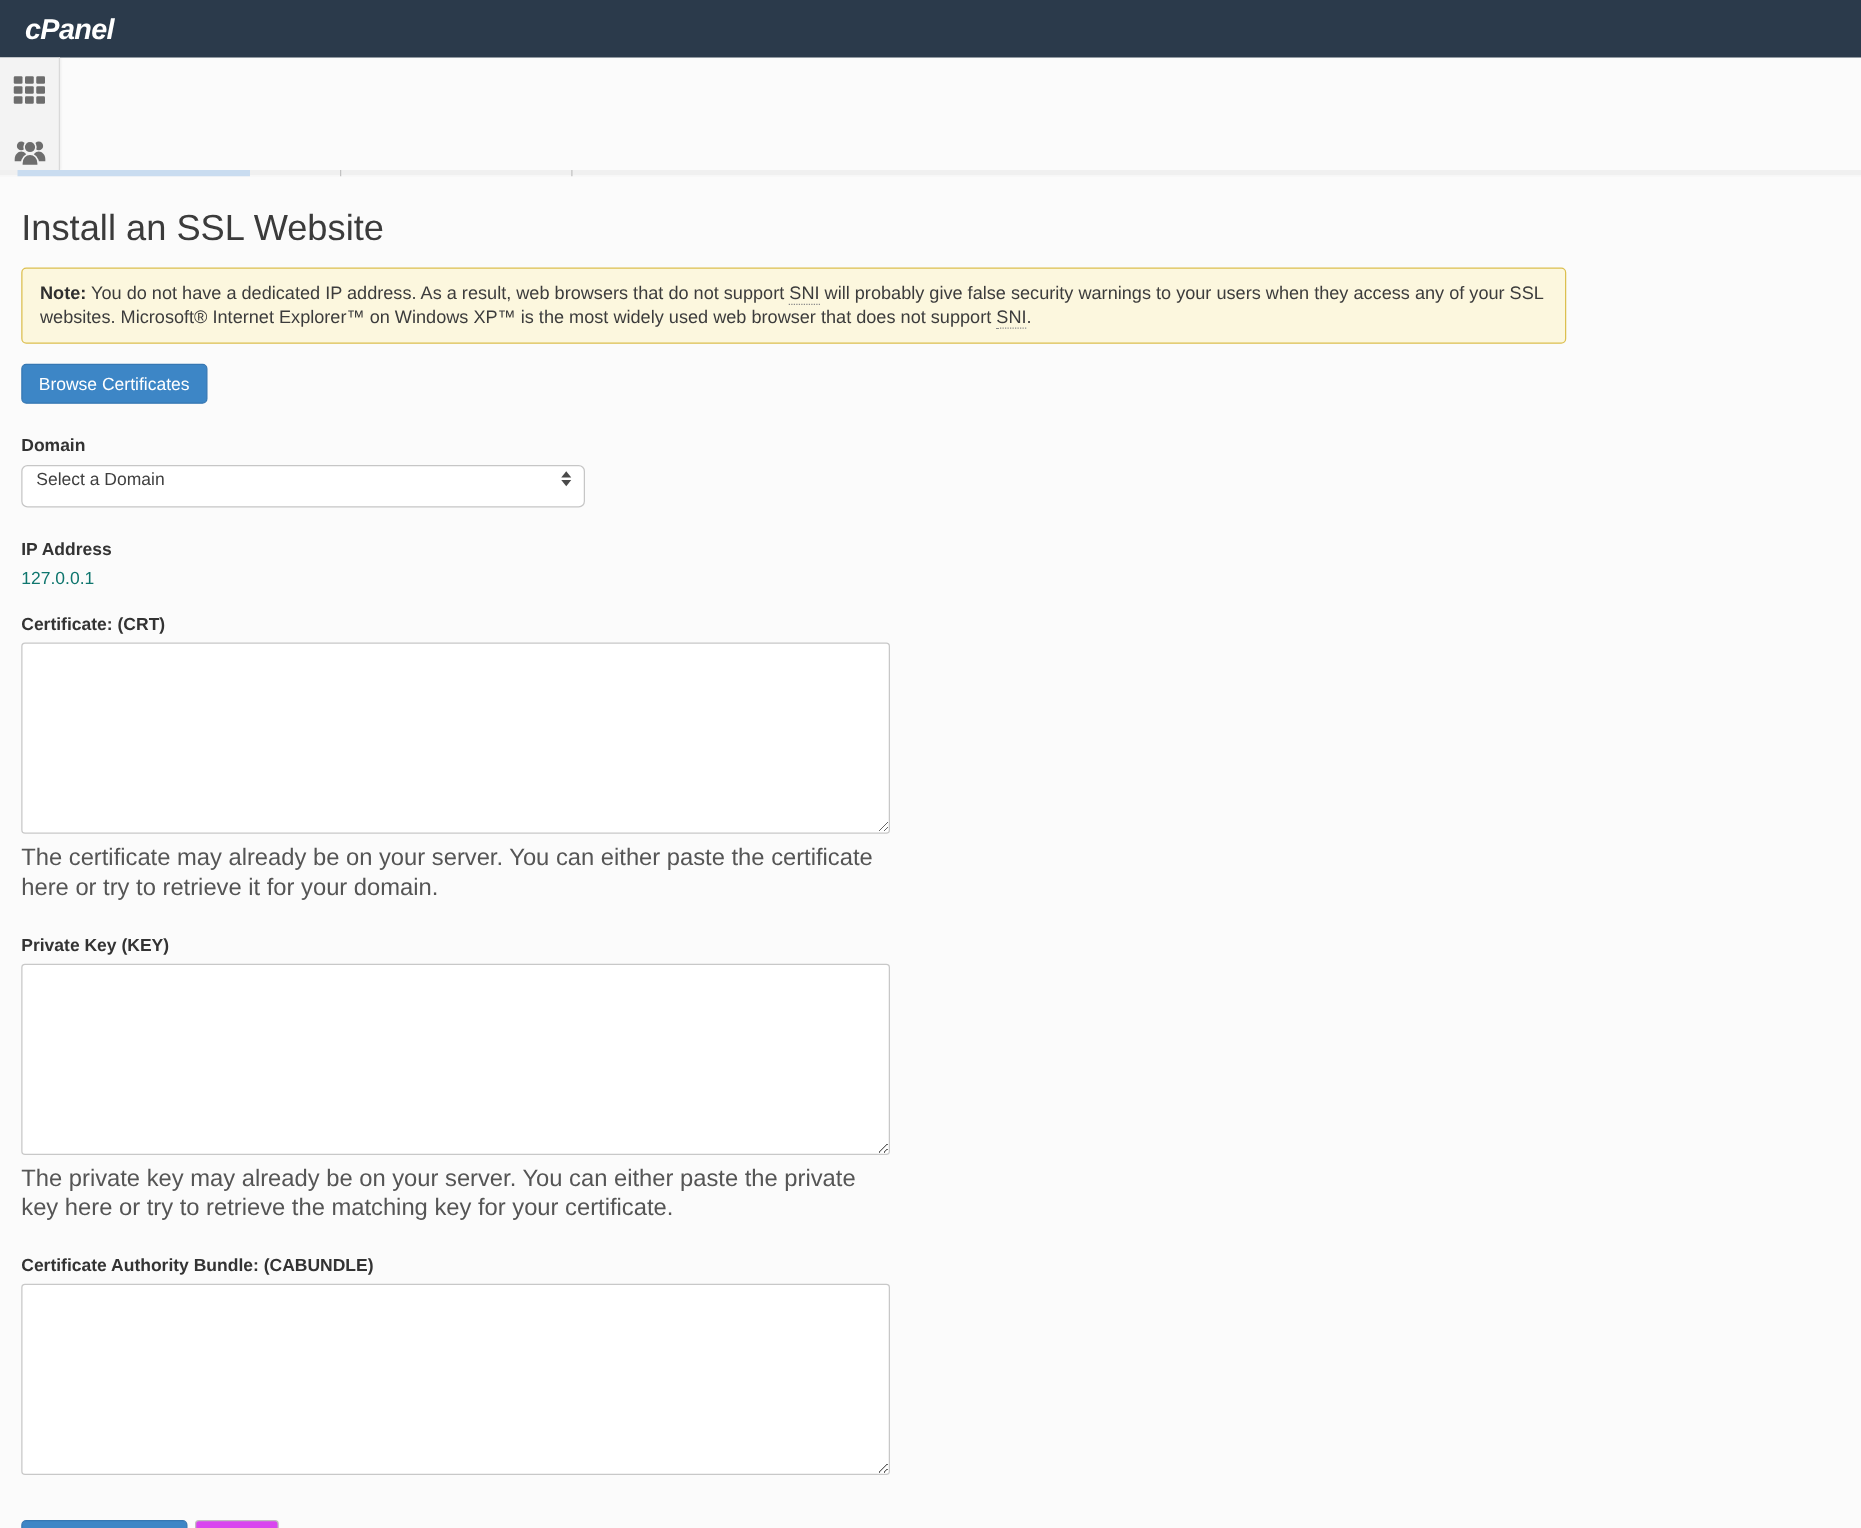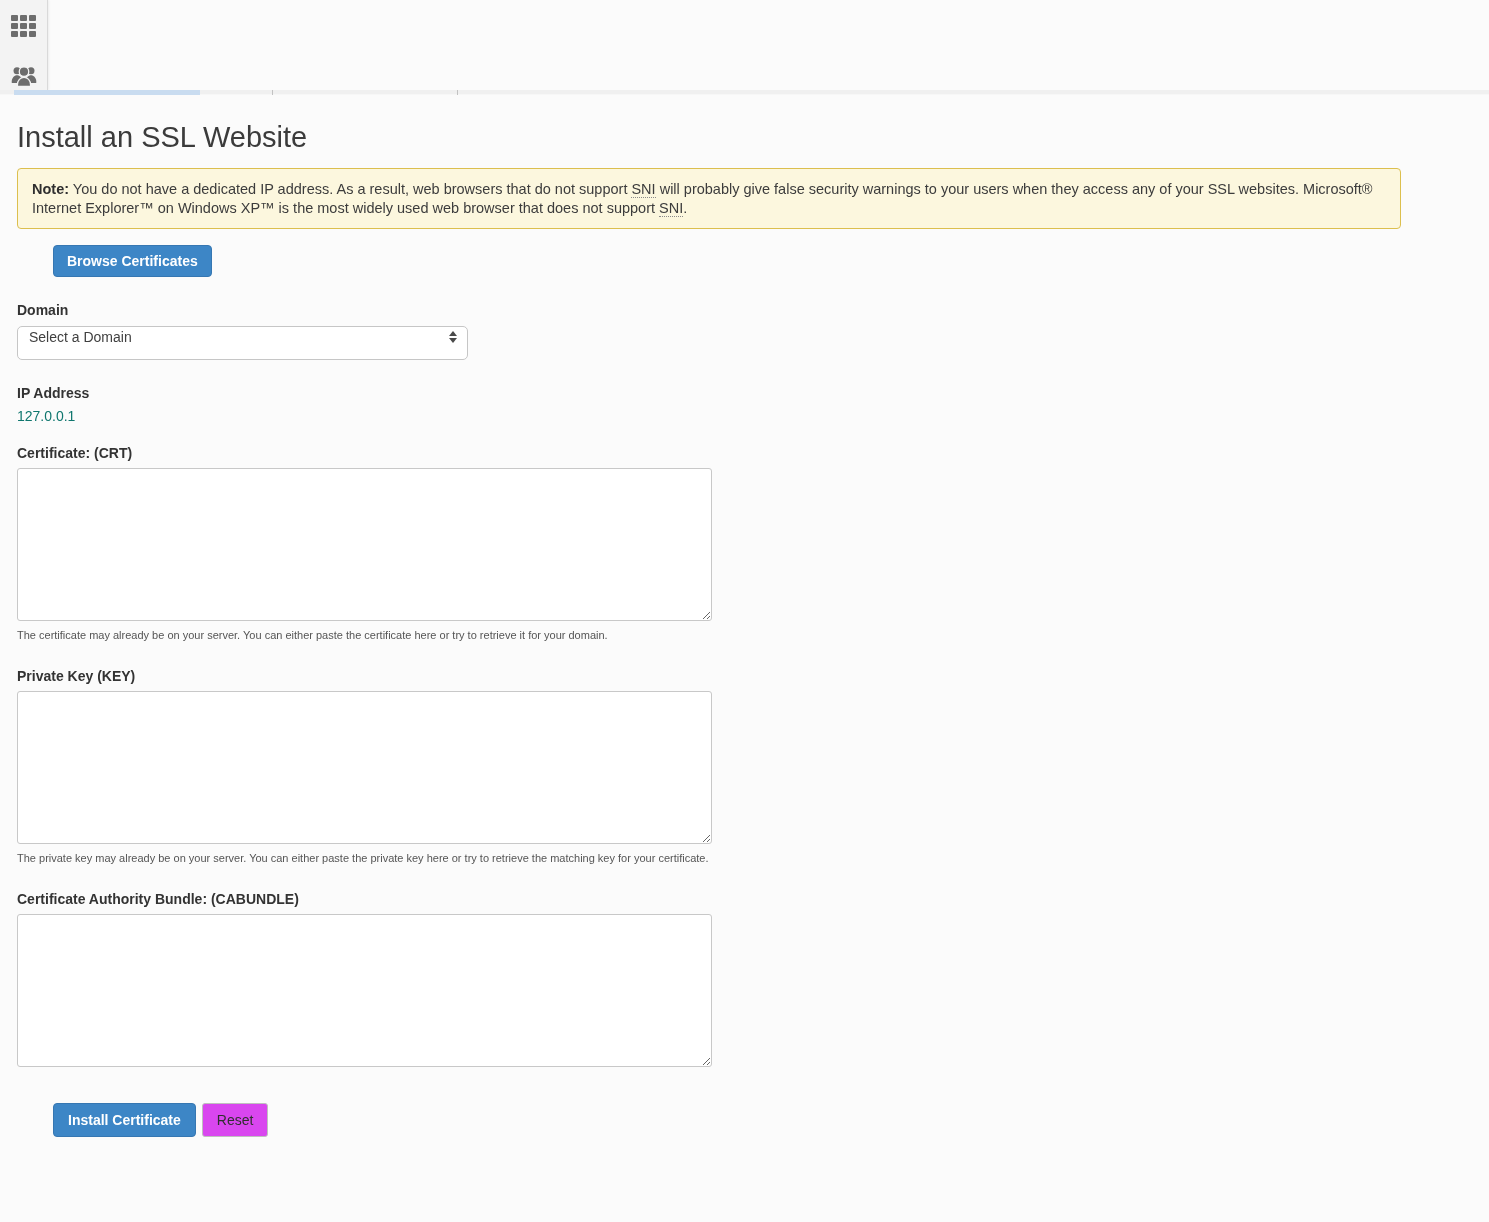--- a/index.html
+++ b/index.html
@@ -63,21 +63,21 @@
   h1.page-title {
     font-size: 29px;
     font-weight: 400;
     color: #3b3b3b;
     margin: 24px 0 0 0;
     line-height: 36px;
   }
 
   .note-box {
     margin-top: 13px;
-    width: 1384px;
+    width: 1236px;
     background: #fcf7de;
     border: 1px solid #dcbf4e;
     border-radius: 4px;
     padding: 11px 14px;
     font-size: 14.5px;
     line-height: 1.28;
     color: #3c3c3c;
   }
   .note-box b { color: #2f2f2f; }
   .sni-term { border-bottom: 1px dotted #8a8a8a; cursor: help; }
@@ -89,22 +89,21 @@
     line-height: 18px;
     padding: 6px 13px;
     border-radius: 4px;
     cursor: pointer;
     border: 1px solid transparent;
   }
   .btn-primary {
     background: #3d86c6;
     border-color: #3677b2;
     color: #ffffff;
-    font-weight: 700;
-    margin-left: 36px;
+    font-weight: 400;
   }
   .btn-default {
     background: #d946ef;
     border-color: #bfbfbf;
     color: #2f2f2f;
     border-radius: 3px;
   }
   .browse-btn { margin-top: 16px; }
 
   .field-label { font-weight: 700; font-size: 14px; color: #333; margin-top: 25px; }
@@ -142,32 +141,35 @@
     font-family: "Liberation Mono", monospace;
     font-size: 13px;
     padding: 6px;
     display: block;
   }
 
   .help-text {
     margin-top: 8px;
     width: 695px;
     color: #555555;
-    font-size: 11px;
+    font-size: 19px;
     line-height: 1.25;
   }
 
   .action-row { margin-top: 36px; display: flex; align-items: center; gap: 6px; }
   .action-row .btn { padding: 7px 14px; }
 </style>
 </head>
 <body>
 
 <div class="app">
 
+  <header class="navbar">
+    <span class="logo">cPanel</span>
+  </header>
 
   <div class="main">
 
     <nav class="sidebar">
       <div class="side-icon">
         <span class="grid-icon">
           <span></span>
             <span></span>
             <span></span>
           <span></span>

